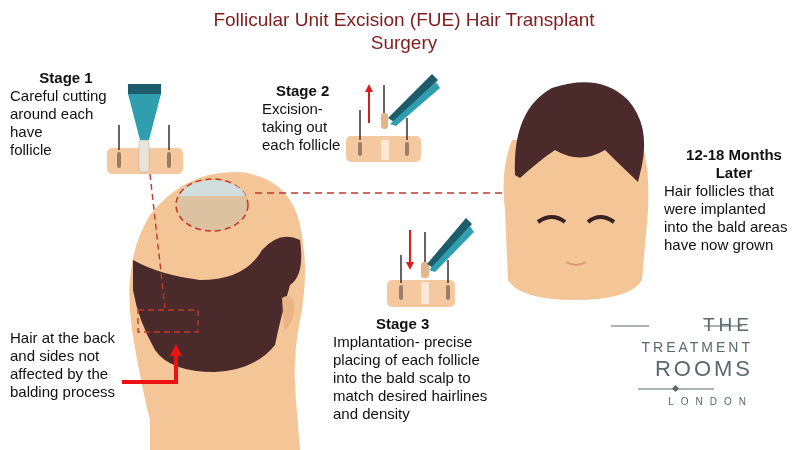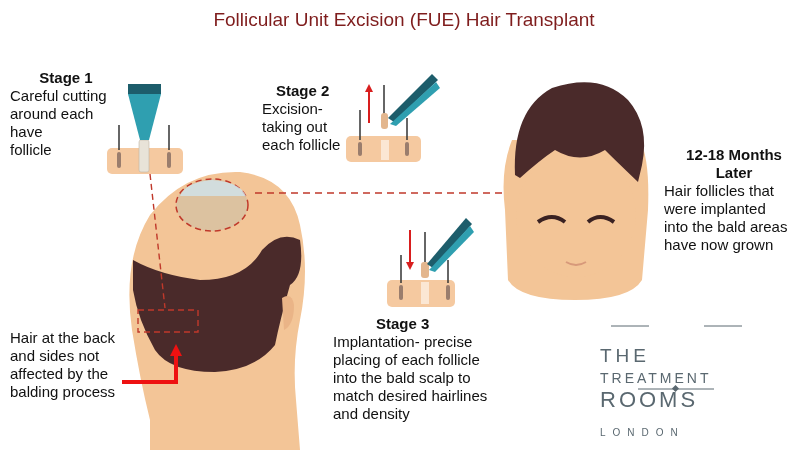--- a/index.html
+++ b/index.html
@@ -3,27 +3,28 @@
 <meta charset="utf-8">
 <style>
   html,body{margin:0;padding:0;background:#fff;}
   body{width:808px;height:450px;position:relative;overflow:hidden;font-family:"Liberation Sans",sans-serif;color:#111;}
   .abs{position:absolute;}
   .title{left:0;width:808px;top:8px;text-align:center;font-size:19px;line-height:23px;color:#7f1d1d;}
   .txt{font-size:15px;line-height:18px;color:#111;}
   .hd{font-weight:bold;}
   .center{text-align:center;}
   svg{position:absolute;left:0;top:0;}
-  .logo{font-family:"Liberation Sans",sans-serif;color:#5a6870;text-align:left;letter-spacing:3px;margin-top:31px;}
+  .logo{font-family:"Liberation Sans",sans-serif;color:#5a6870;text-align:right;letter-spacing:3px;}
 </style>
 </head>
 <body>
 
 <div class="abs title">
   <div>Follicular Unit Excision (FUE) Hair Transplant</div>
+  <div>Surgery</div>
 </div>
 
 <svg width="808" height="450" viewBox="0 0 808 450">
 
   <g>
     <rect x="107" y="148" width="76" height="26" rx="5" fill="#f5c9a0"></rect>
     <line x1="119" y1="125" x2="119" y2="150" stroke="#333" stroke-width="1.5"></line>
     <line x1="169" y1="125" x2="169" y2="150" stroke="#333" stroke-width="1.5"></line>
     <rect x="117" y="152" width="4" height="16" rx="2" fill="#9a7d6d"></rect>
     <rect x="167" y="152" width="4" height="16" rx="2" fill="#9a7d6d"></rect>

